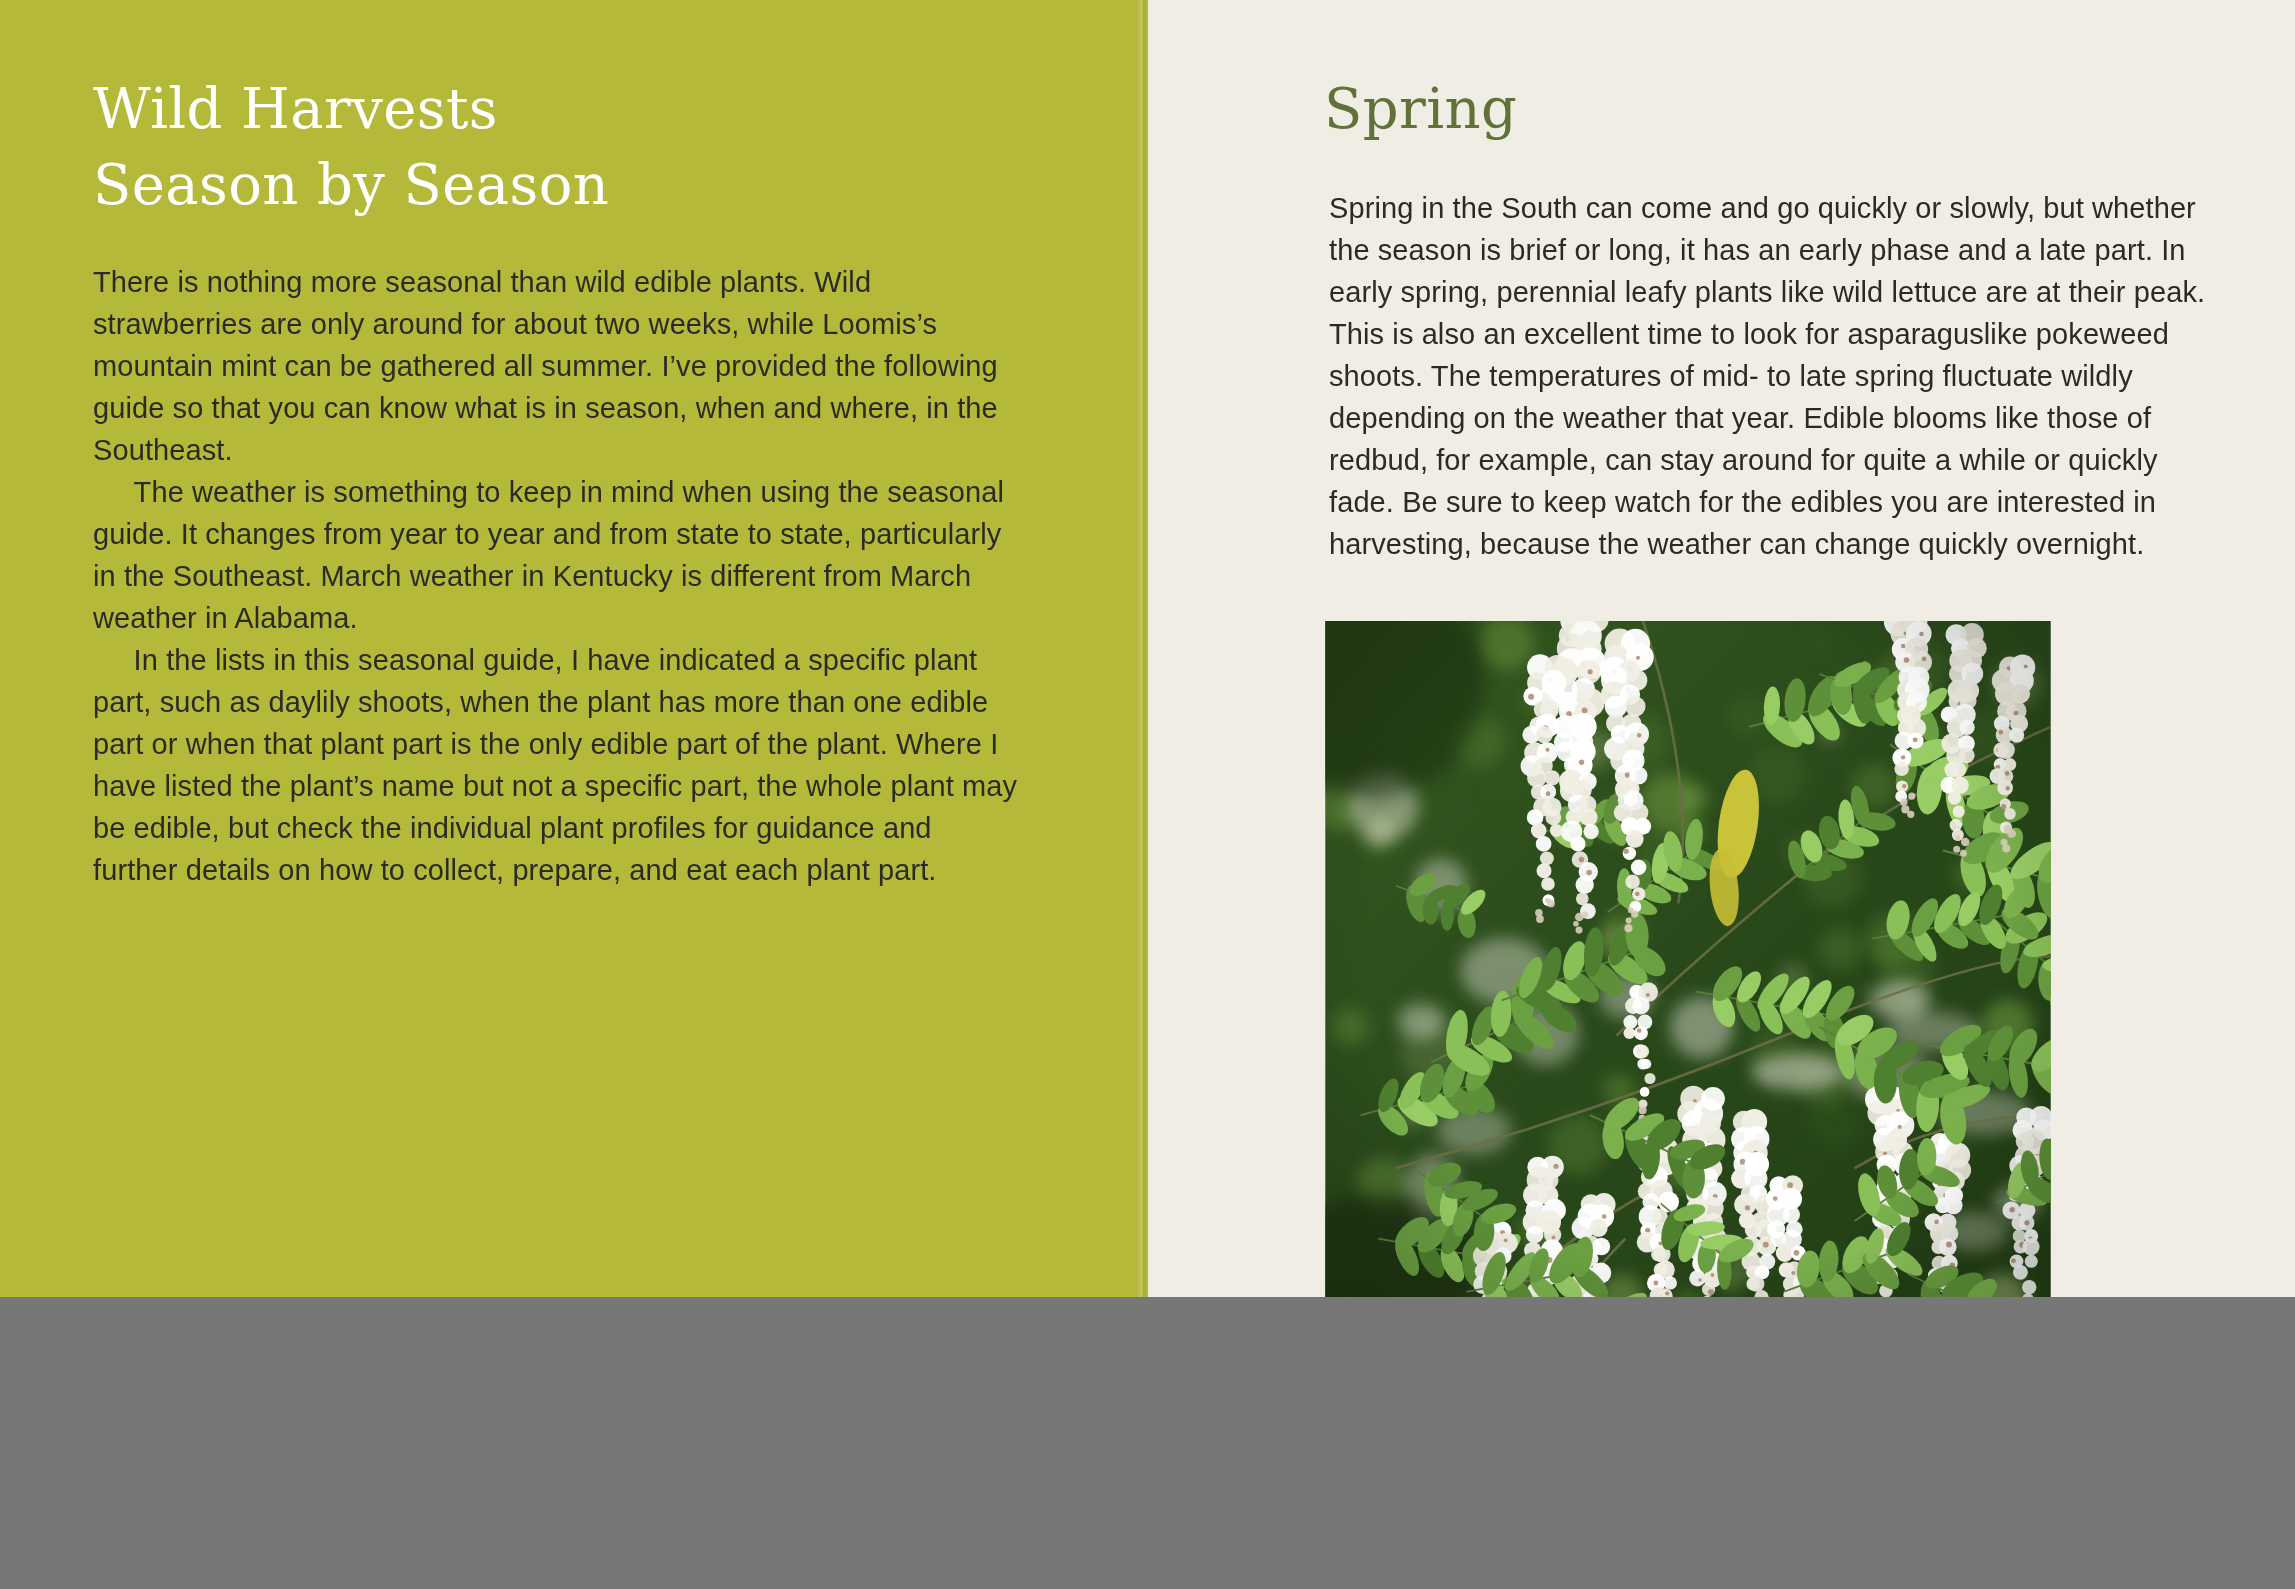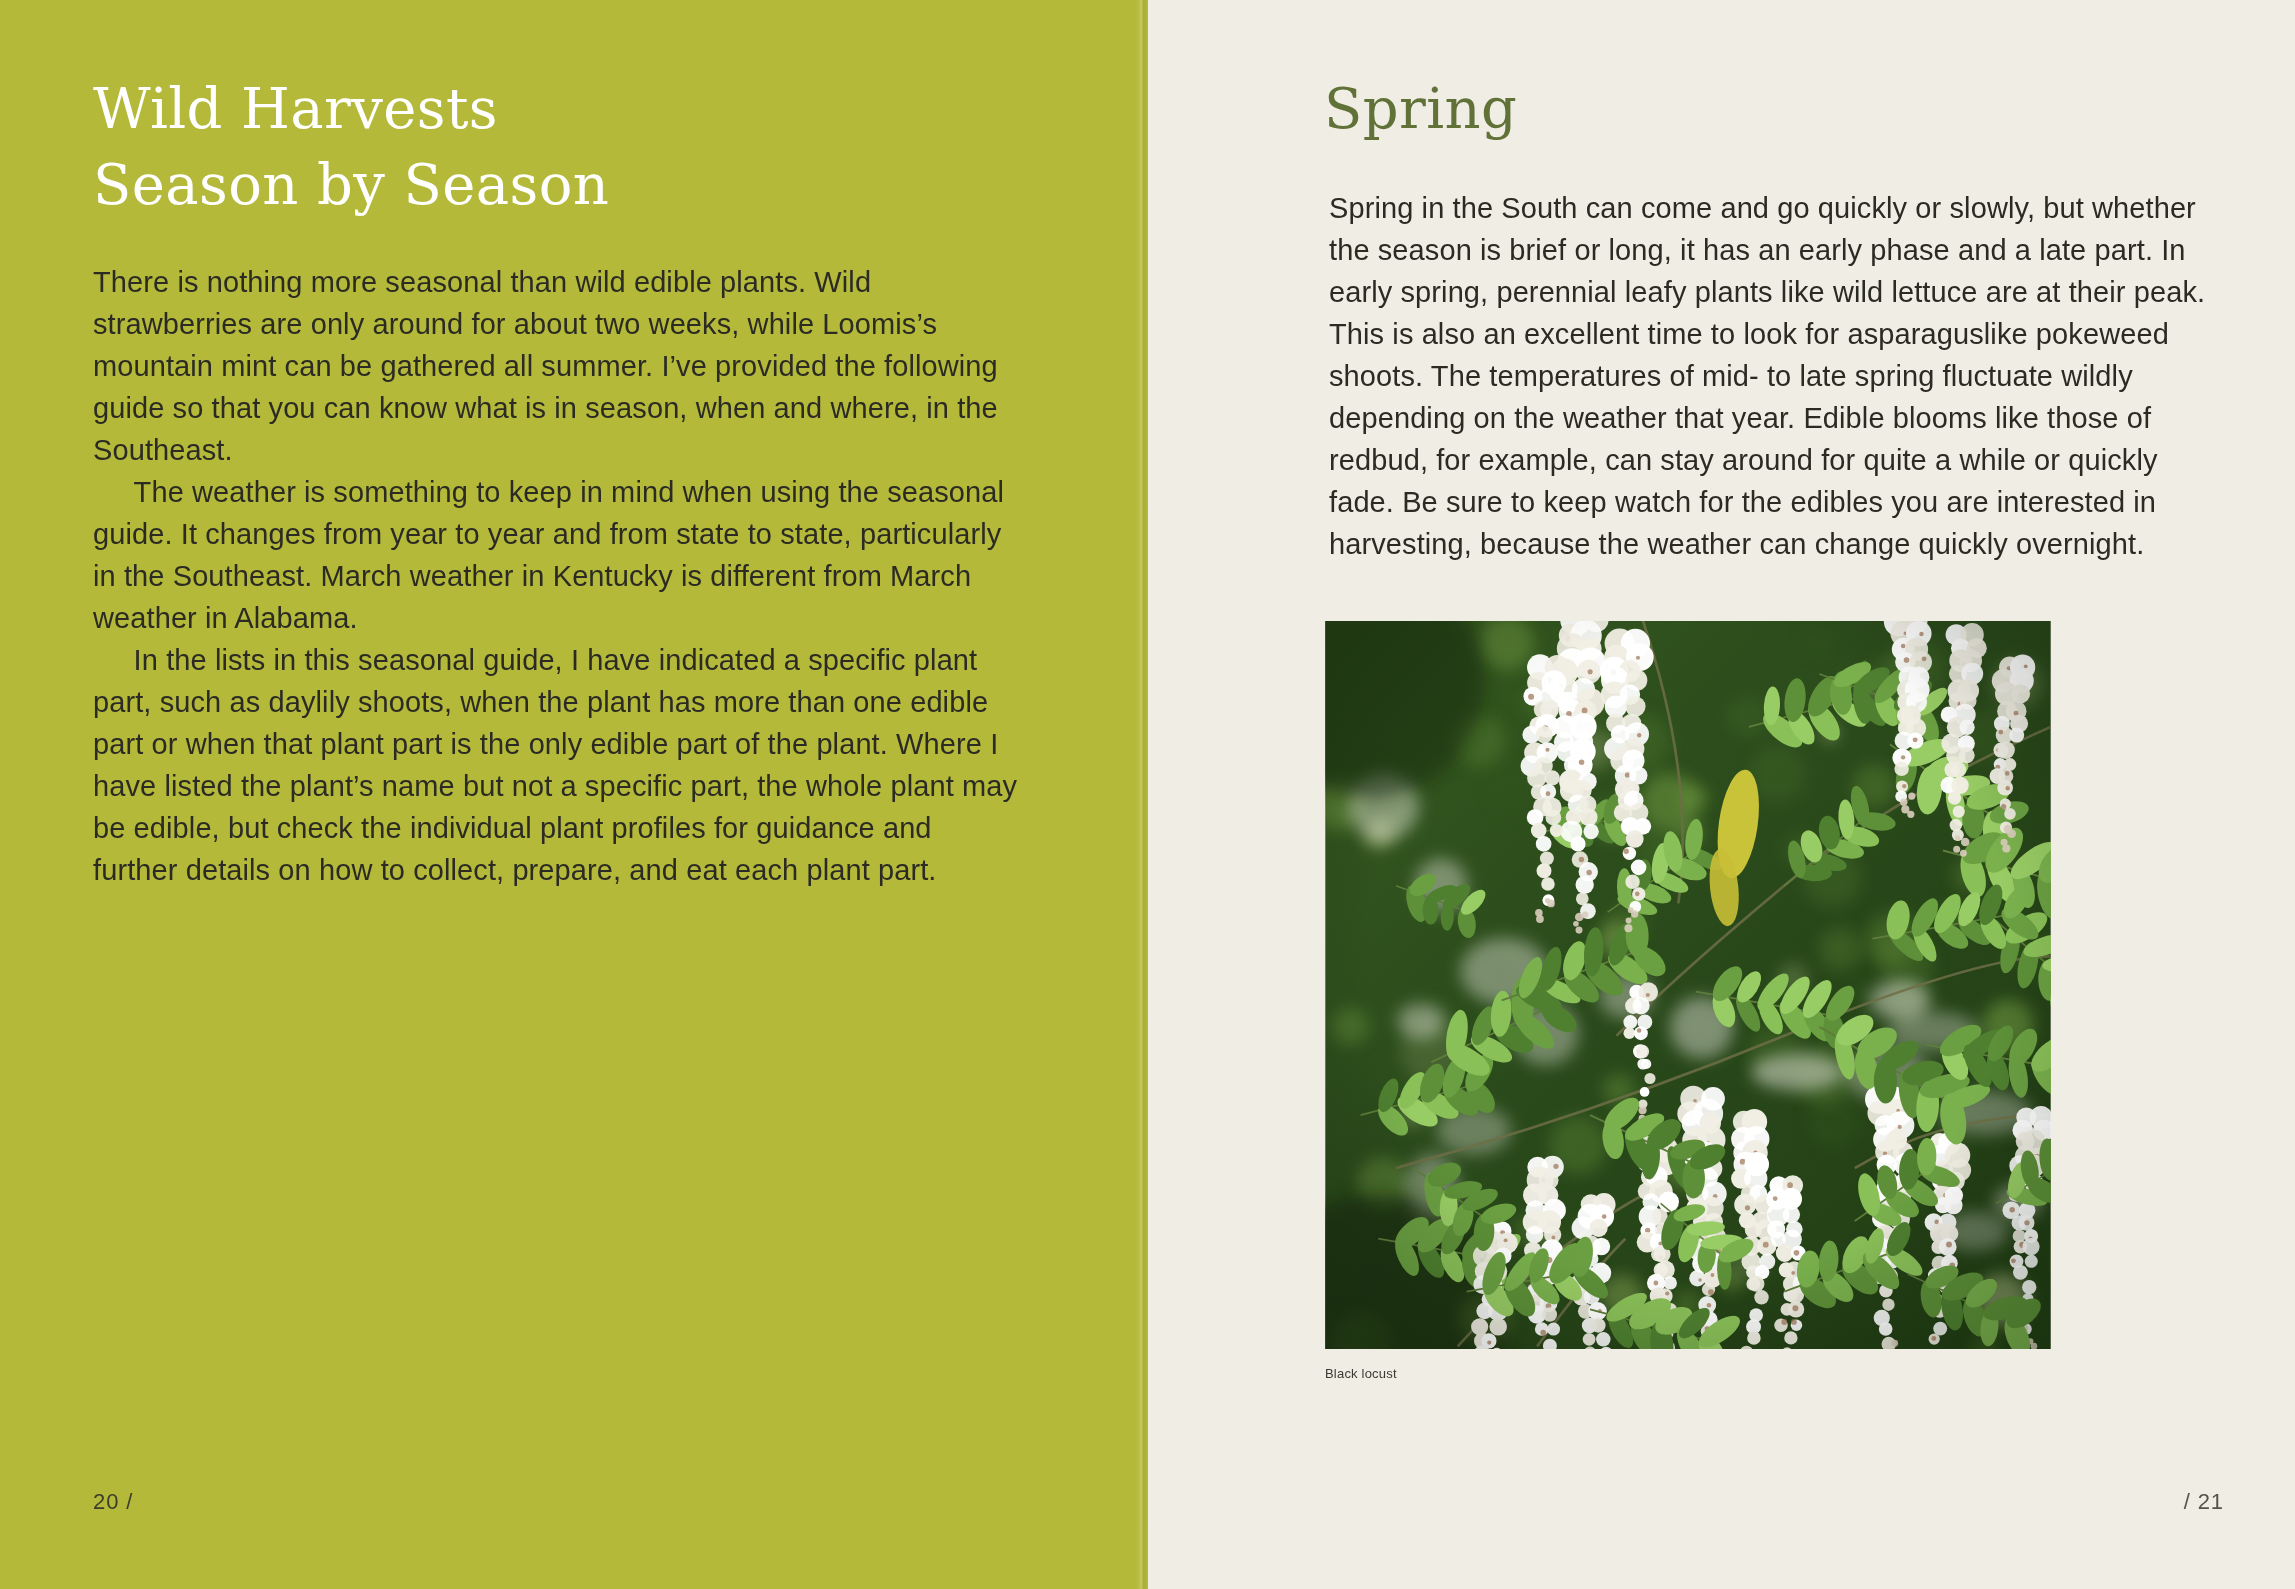--- a/index.html
+++ b/index.html
@@ -1,17 +1,17 @@
 <!DOCTYPE html>
 <html style="--left-bg: #b4b93a; --right-bg: #f0ede4; --left-heading: #ffffff; --right-heading: #617239; --body-text: #2b2b24; --caption-text: #3a3a33; --folio-left: #3c3d2c; --folio-right: #55534a;font-size:14px"><head>
 <meta charset="utf-8">
 <style>
   html,body{margin:0;padding:0;background:#777;}
   .spread{
-    position:relative;width:2295px;height:1589px;overflow:hidden;
+    position:relative;width:2295px;height:1297px;overflow:hidden;
     font-family:"Liberation Sans",sans-serif;
     -webkit-font-smoothing:antialiased;
   }
   .page{position:absolute;top:0;height:1589px;}
   .page-left{left:0;width:1148px;background:var(--left-bg,#b4b93a);}
   .page-right{left:1148px;width:1148px;background:var(--right-bg,#f0ede4);}
   .gutter-shadow{
     position:absolute;left:1137px;top:0;width:10.6px;height:1589px;pointer-events:none;
     background:linear-gradient(90deg,rgba(255,255,255,0) 0%,rgba(255,255,255,0.22) 45%,rgba(60,60,20,0.10) 55%,rgba(0,0,0,0) 100%);
   }

